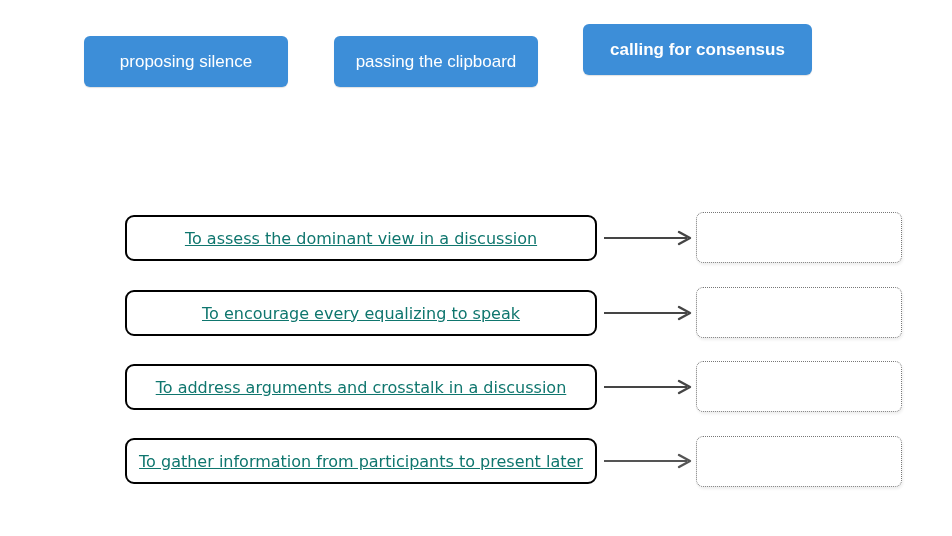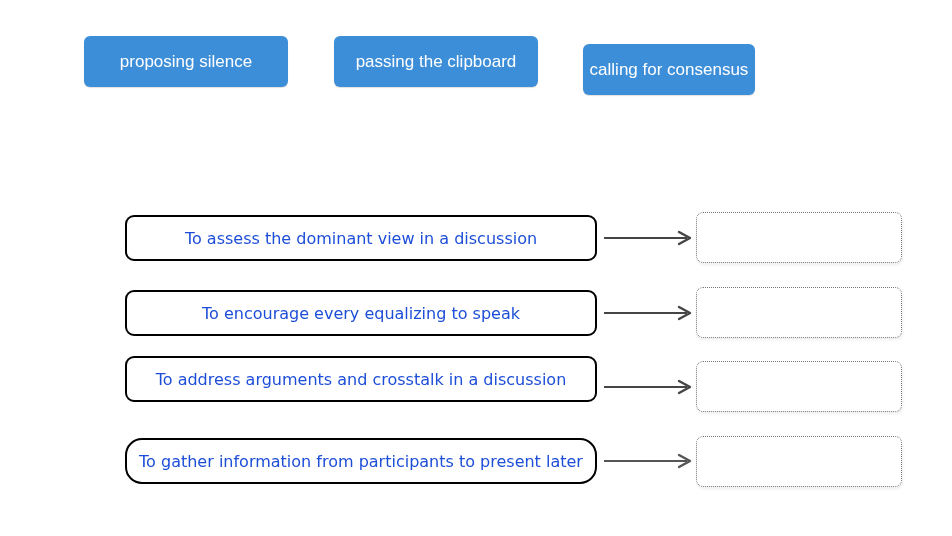--- a/index.html
+++ b/index.html
@@ -19,39 +19,40 @@
     border-radius: 6px;
     display: flex; align-items: center; justify-content: center;
     font-family: "Liberation Sans", sans-serif;
     font-size: 17px;
     cursor: grab;
     box-shadow: 0 1px 1px rgba(0,0,0,0.12);
     white-space: nowrap;
   }
   .chip-1 { left: 84px;  top: 36px;  width: 204px; }
   .chip-2 { left: 334px; top: 36px;  width: 204px; }
-  .chip-3 { left: 583px; top: 44px;  width: 172px; }
+  .chip-3 { left: 583px; top: 24px;  width: 229px; font-weight: bold; }
   .chip-4 { left: 84px;  top: 113px; width: 204px; }
 
   
   .prompt-box {
     position: absolute;
     left: 125px; width: 472px; height: 46px;
     border: 2px solid var(--box-border, #000000);
     border-radius: 9px;
     background: #ffffff;
     display: flex; align-items: center; justify-content: center;
     font-size: 16px;
-    color: #1d4ed8;
+    color: #0f766e;
     white-space: nowrap;
+    text-decoration: underline;
   }
   .row-1 .prompt-box { top: 215px; }
   .row-2 .prompt-box { top: 290px; }
-  .row-3 .prompt-box { top: 356px; text-align: right; }
-  .row-4 .prompt-box { top: 438px; border-radius: 17px; }
+  .row-3 .prompt-box { top: 364px; text-align: right; }
+  .row-4 .prompt-box { top: 438px; }
 
   .arrow {
     position: absolute;
     left: 603px; width: 92px; height: 16px;
   }
   .row-1 .arrow { top: 230px; }
   .row-2 .arrow { top: 305px; }
   .row-3 .arrow { top: 379px; }
   .row-4 .arrow { top: 453px; }
   .arrow svg { display: block; }

